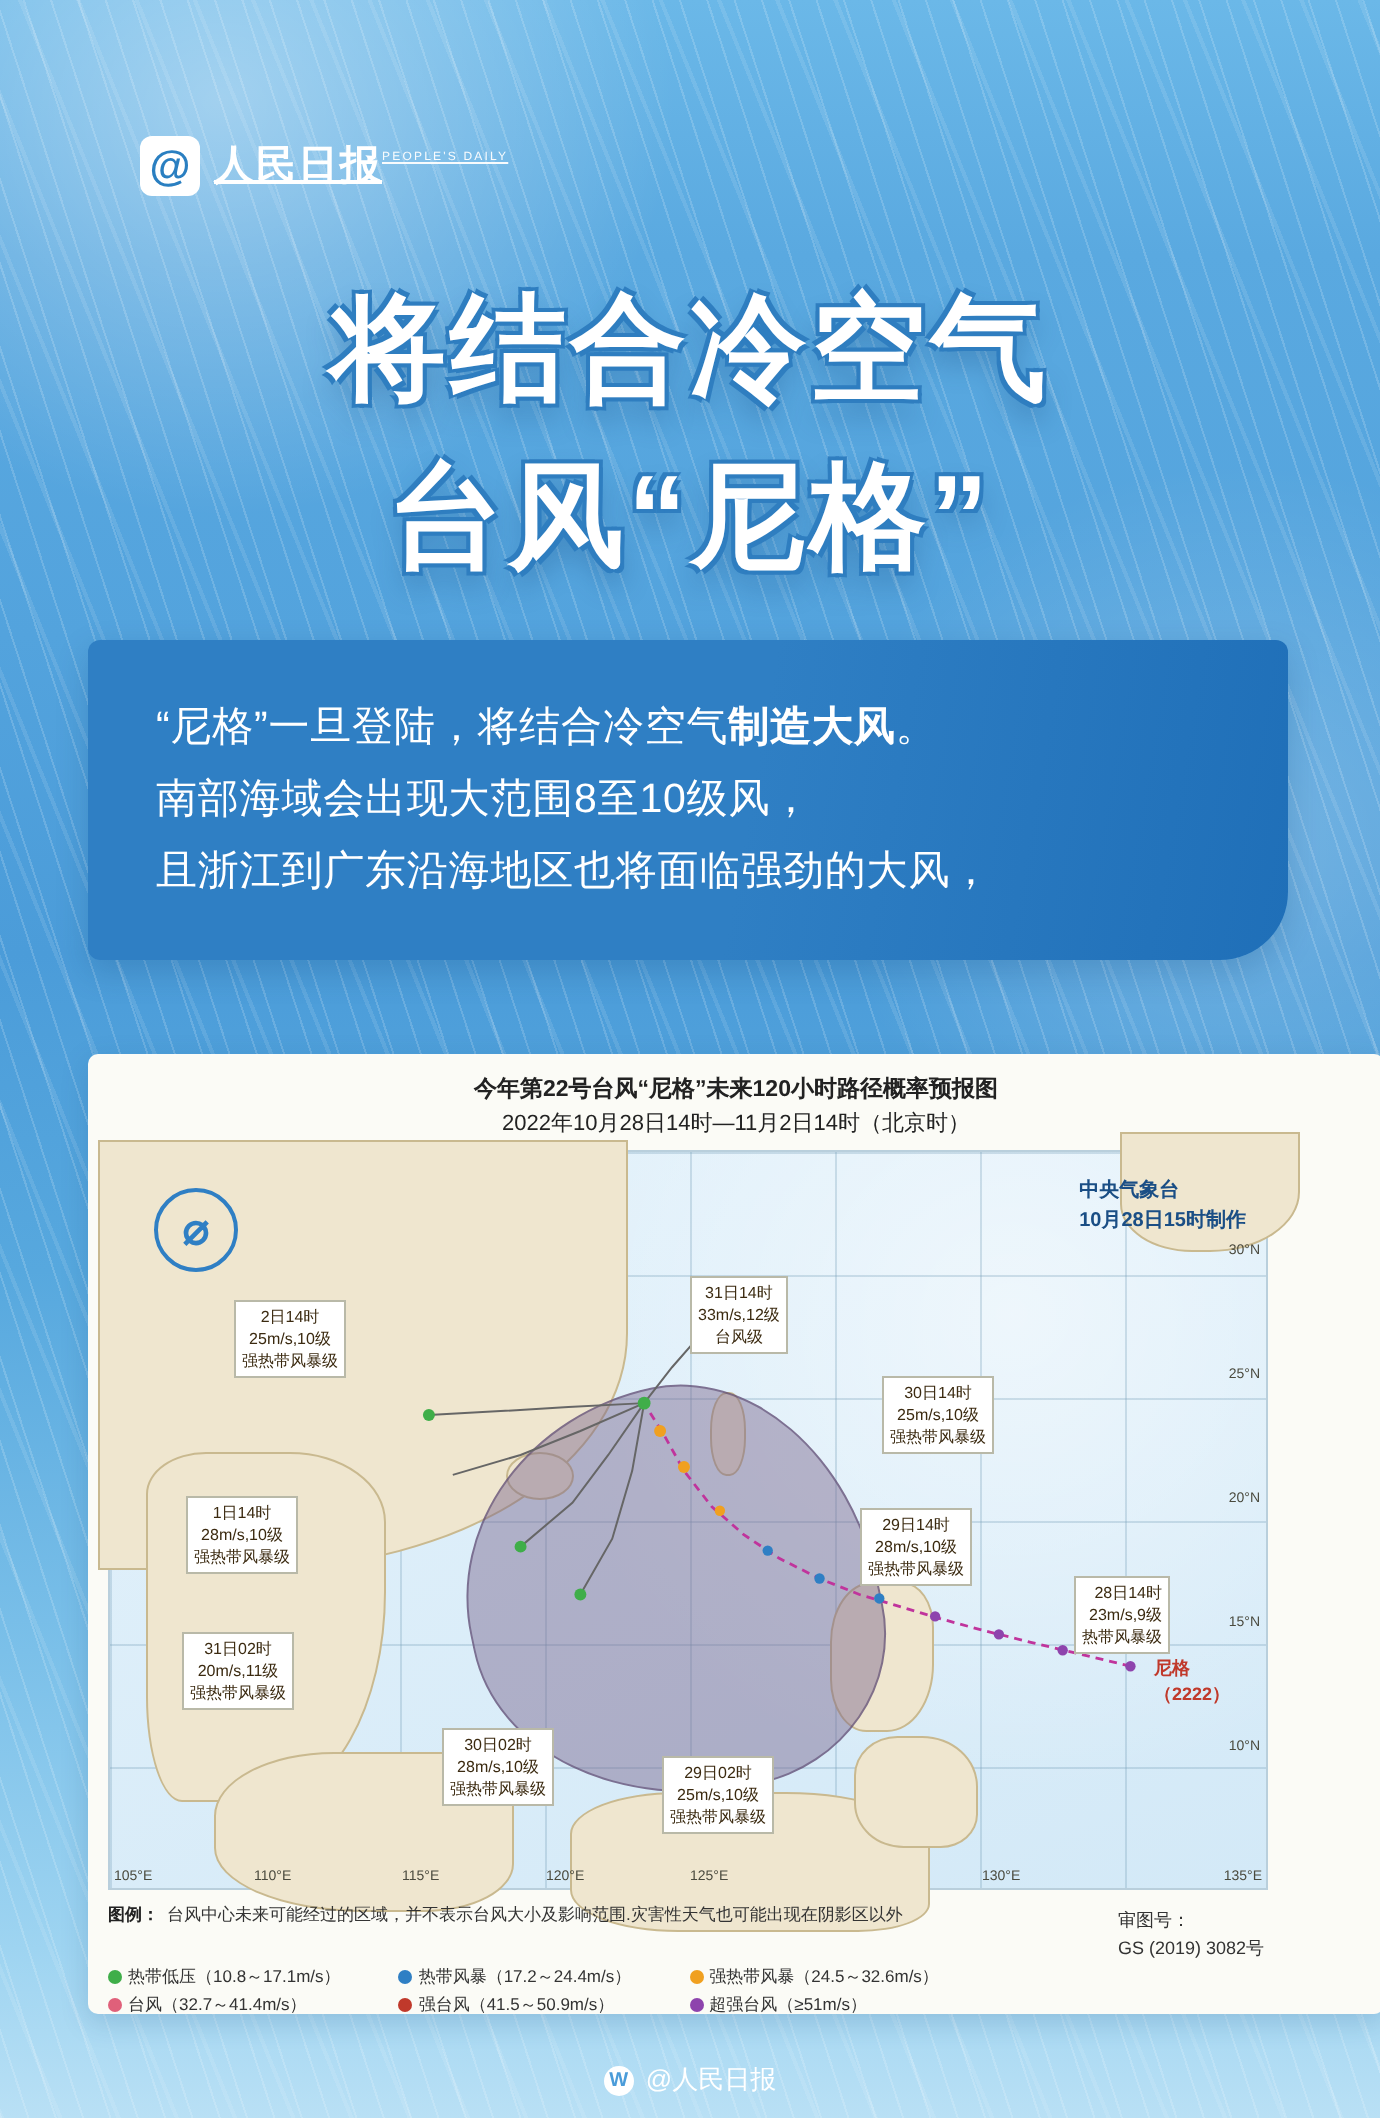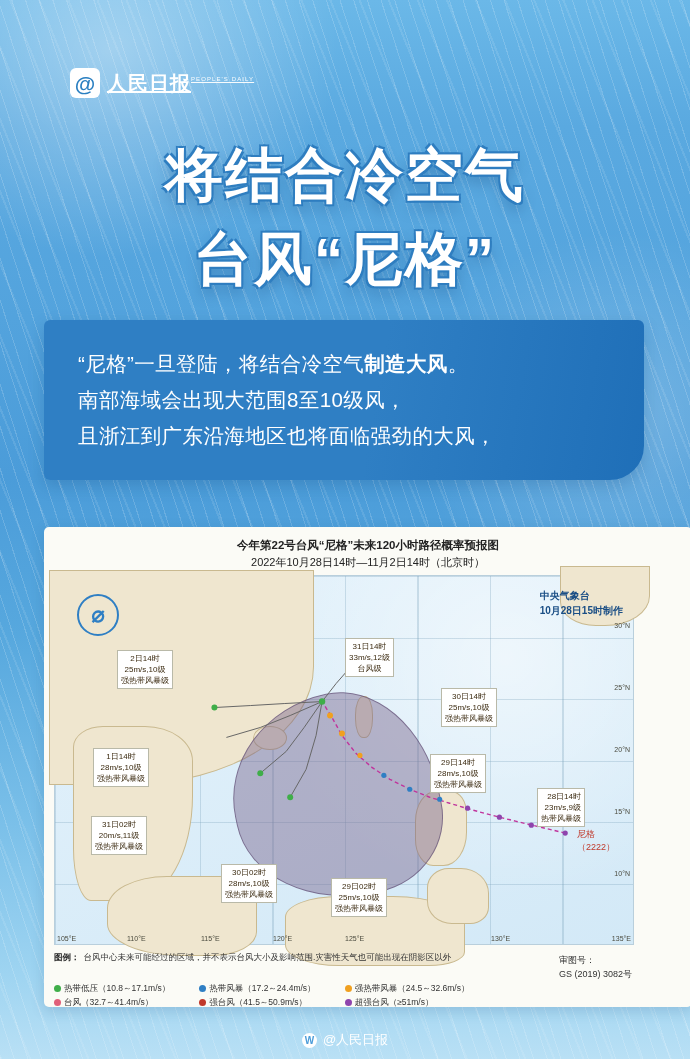--- a/index.html
+++ b/index.html
@@ -188,21 +188,21 @@
     position: absolute;
     background: #ffffff;
     border: 1px solid #b9b9a8;
     color: #3b2a10;
     font-size: 8px; line-height: 11px;
     padding: 2px 3px;
     white-space: pre-line;
     text-align: center;
   }
   .typhoon-name {
-    position: absolute; color: #c0392b; font-size: 9px; font-weight: normal;
+    position: absolute; color: #c0392b; font-size: 9px; font-weight: bold;
   }
 
   .axis-lab {
     position: absolute; color: #4a4a3e; font-size: 7px;
   }
 
   
   .legend {
     position: absolute; left: 10px; top: 424px; width: 580px; height: 48px;
     font-size: 8.5px; color: #333; line-height: 12px;

